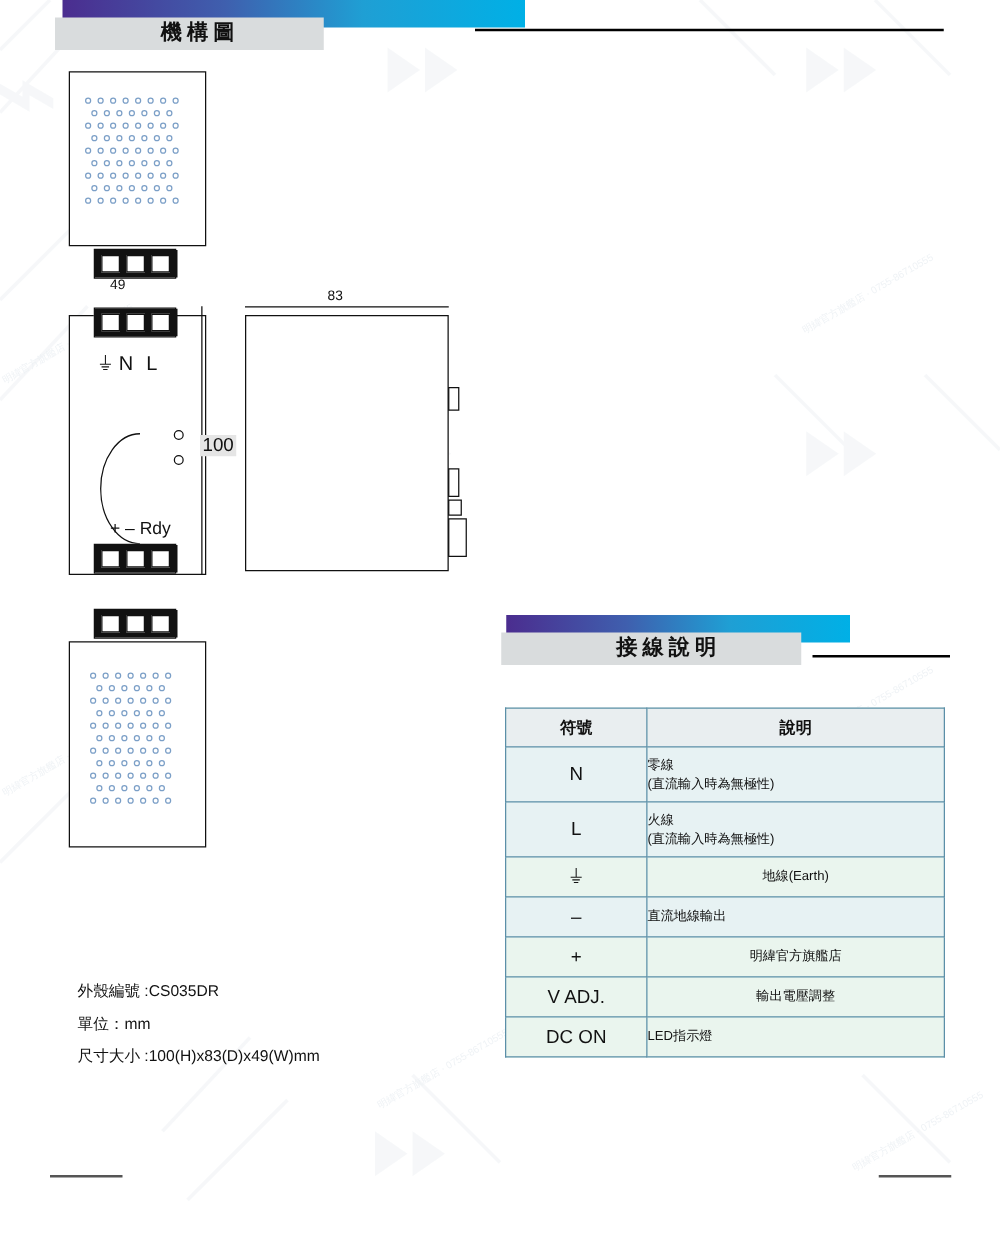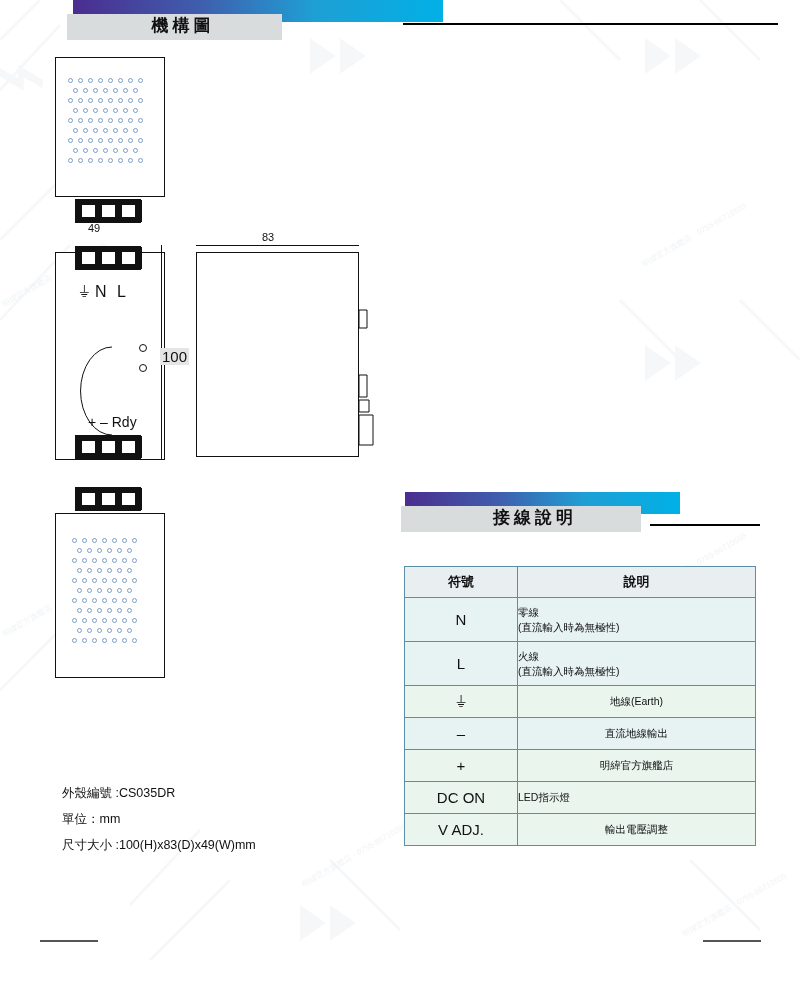--- a/index.html
+++ b/index.html
@@ -124,21 +124,21 @@
   </svg>
 
   <div class="wmtext" style="left:0px;top:300px;">明緯官方旗艦店 · 0755-86710555</div>
   <div class="wmtext" style="left:0px;top:630px;">明緯官方旗艦店 · 0755-86710555</div>
   <div class="wmtext" style="left:300px;top:880px;">明緯官方旗艦店 · 0755-86710555</div>
   <div class="wmtext" style="left:640px;top:260px;">明緯官方旗艦店 · 0755-86710555</div>
   <div class="wmtext" style="left:640px;top:590px;">明緯官方旗艦店 · 0755-86710555</div>
   <div class="wmtext" style="left:680px;top:930px;">明緯官方旗艦店 · 0755-86710555</div>
 </div>
 
-<div class="banner" style="left:73px;top:0px;width:705px;height:42px;">
+<div class="banner" style="left:50px;top:0px;width:705px;height:42px;">
   <div class="grad" style="left:0;top:0;width:370px;"></div>
   <div class="plate" style="left:-6px;top:14px;width:215px;"></div>
   <div class="title" style="left:10px;top:12px;width:200px;">機構圖</div>
   <div class="rule" style="left:330px;top:23px;width:375px;"></div>
 </div>
 
 <div class="draw outline" style="left:55px;top:57px;width:110px;height:140px;"></div>
 <div class="vent" style="left:68px;top:78px;width:84px;height:96px;">
   <i style="left:0px;top:0px;"></i>
     <i style="left:10px;top:0px;"></i>
@@ -374,38 +374,38 @@
   </tr>
   <tr style="height:32px;">
     <td class="sym">⏚</td>
     <td class="desc">
       <div style="text-align:center;">地線(Earth)</div>
     </td>
   </tr>
   <tr style="height:32px;">
     <td class="sym r1">–</td>
     <td class="desc r1">
-      <div style="text-align:center;">直流地線輸出</div>
+      <div style="">直流地線輸出</div>
     </td>
   </tr>
   <tr style="height:32px;">
     <td class="sym">+</td>
     <td class="desc">
       <div style="text-align:center;">明緯官方旗艦店</div>
     </td>
   </tr>
   <tr style="height:32px;">
+    <td class="sym">V ADJ.</td>
+    <td class="desc">
+      <div style="text-align:center;">輸出電壓調整</div>
+    </td>
+  </tr>
+  <tr style="height:32px;">
     <td class="sym">DC ON</td>
     <td class="desc">
       <div>LED指示燈</div>
     </td>
   </tr>
-  <tr style="height:32px;">
-    <td class="sym">V ADJ.</td>
-    <td class="desc">
-      <div style="text-align:center;">輸出電壓調整</div>
-    </td>
-  </tr>
 </tbody>
   </table>
 
 <div class="bottomrule" style="left:40px;top:940px;"></div>
 <div class="bottomrule" style="left:703px;top:940px;"></div>
 
 </body></html>

